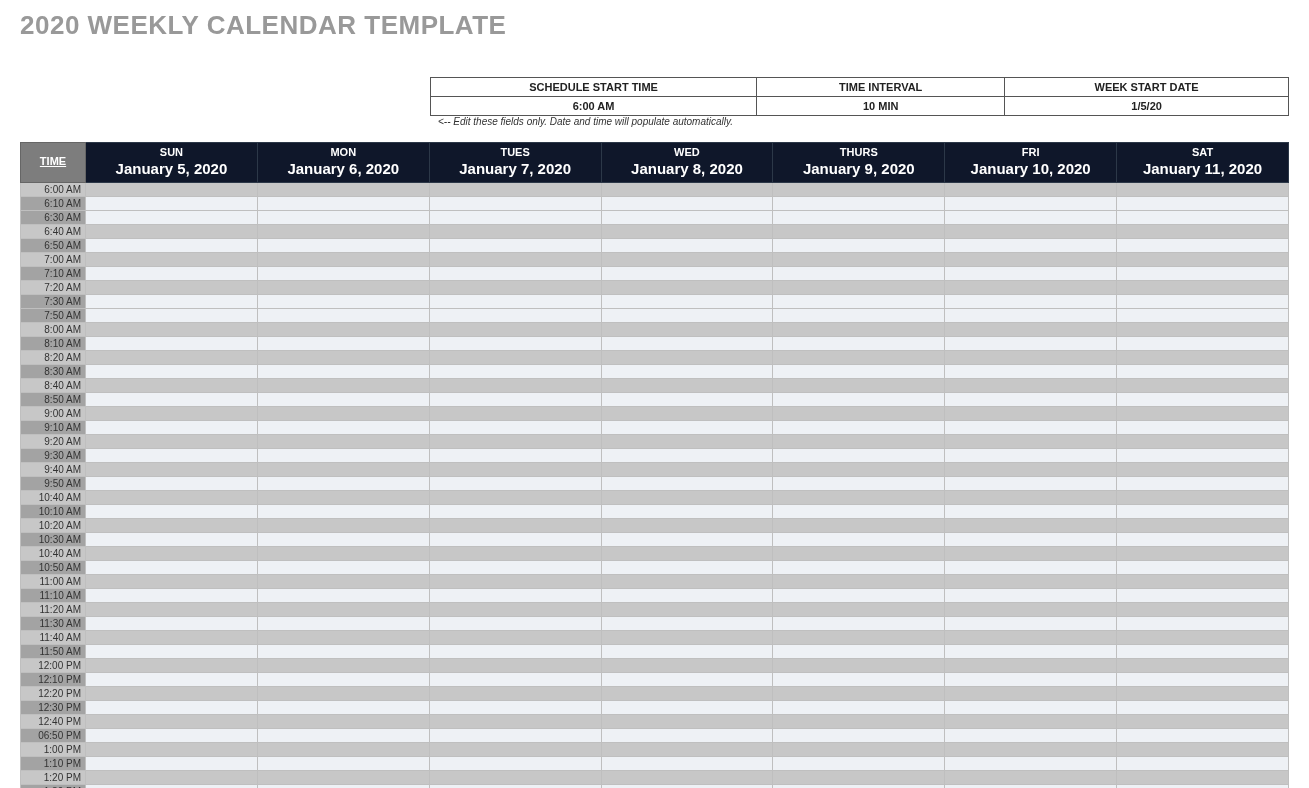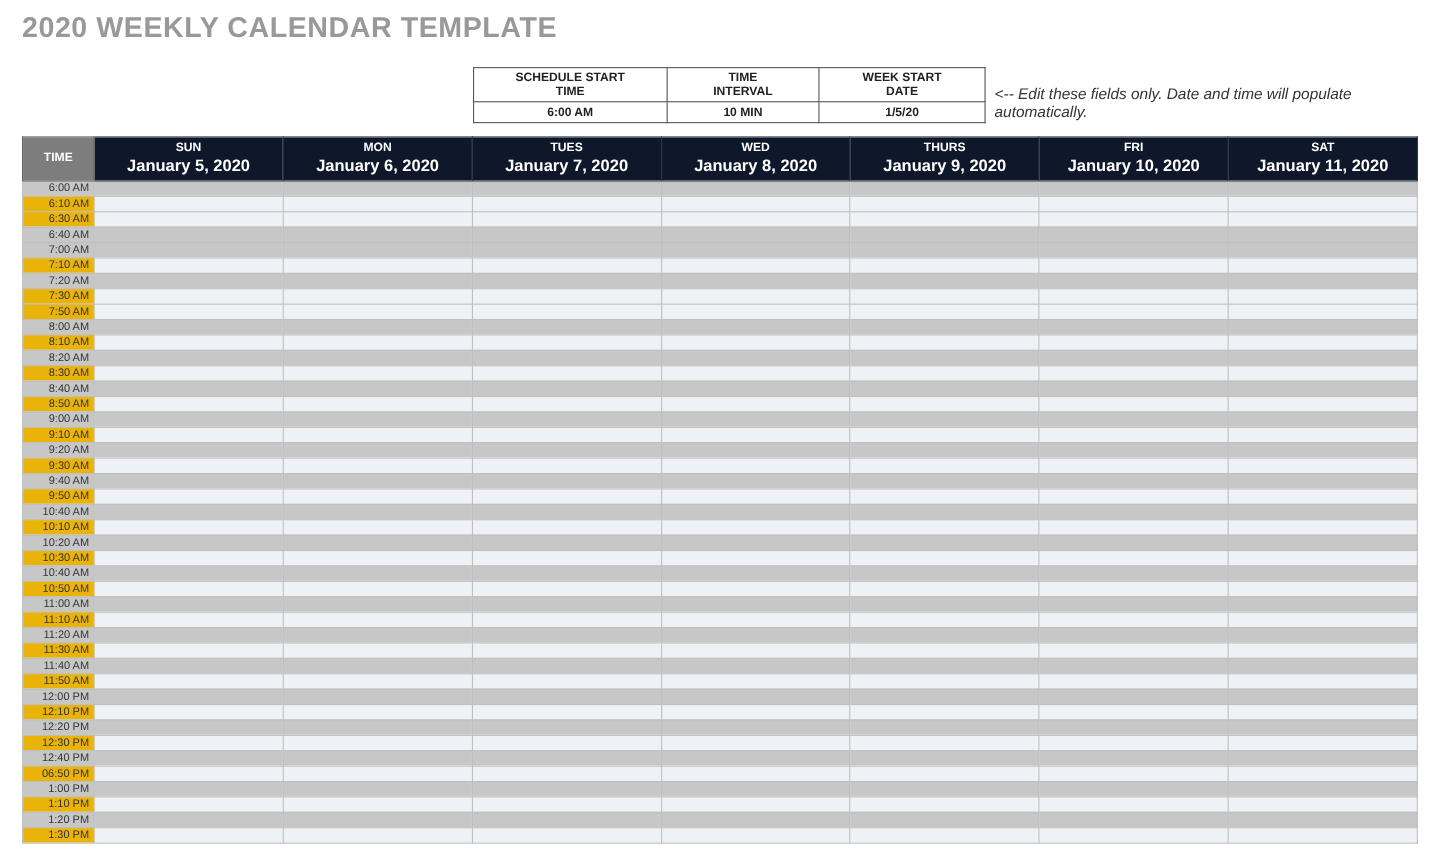--- a/index.html
+++ b/index.html
@@ -8,42 +8,43 @@
     background: #ffffff;
     color: #333;
     padding: 10px 20px;
     width: 1309px;
   }
   .title {
     font-size: 26px;
     font-weight: bold;
     color: #999999;
     letter-spacing: 0.5px;
-    margin-bottom: 20px;
+    margin-bottom: 36px;
   }
   .config-row {
     display: flex;
     align-items: stretch;
     margin-left: 410px;
     margin-bottom: 12px;
+    flex-direction: column;
   }
   .config-table {
     border-collapse: collapse;
   }
   .config-table th, .config-table td {
     border: 1px solid #555;
     padding: 3px 30px;
     text-align: center;
     font-size: 11px;
     font-weight: bold;
     color: #222;
     background: #fff;
   }
   .config-note {
-    font-size: 14px;
+    font-size: 10px;
     font-style: italic;
     color: #333;
     padding-left: 8px;
     display: flex;
     align-items: flex-end;
     padding-bottom: 3px;
   }
   .calendar {
     border-collapse: collapse;
     width: 100%;
@@ -55,40 +56,41 @@
     font-size: 11px;
     font-weight: bold;
     text-align: center;
     padding: 3px 4px;
     border: 1px solid #2c3848;
     line-height: 1.25;
   }
   .calendar thead th.time-hdr {
     background: #7d7d7d;
     border: 1px solid #666;
+    text-decoration: underline;
   }
   .calendar thead th .subdate {
     display: block;
     font-weight: bold;
     font-size: 15px;
   }
   .calendar tbody td {
     border: 1px solid #bfbfbf;
     font-size: 10px;
     padding: 0 4px;
     height: 13px;
     line-height: 13px;
   }
   .time-col {
     width: 65px;
     text-align: right;
     font-weight: normal;
     color: #333;
   }
-  .row-plain .time-col { background: #eab308; }
+  .row-plain .time-col { background: #a3a3a3; }
   .row-plain .day-col  { background: #eef1f5; }
   .row-shade .time-col { background: #c7c7c7; }
   .row-shade .day-col  { background: #c7c7c7; }
   .day-col { }
 </style>
 </head>
 <body>
 
 <div class="title">2020 WEEKLY CALENDAR TEMPLATE</div>
 
@@ -167,20 +169,30 @@
       <tr class="row-shade">
         <td class="time-col">6:40 AM</td>
         <td class="day-col"></td>
         <td class="day-col"></td>
         <td class="day-col"></td>
         <td class="day-col"></td>
         <td class="day-col"></td>
         <td class="day-col"></td>
         <td class="day-col"></td>
       </tr>
+      <tr class="row-plain">
+        <td class="time-col">6:50 AM</td>
+        <td class="day-col"></td>
+        <td class="day-col"></td>
+        <td class="day-col"></td>
+        <td class="day-col"></td>
+        <td class="day-col"></td>
+        <td class="day-col"></td>
+        <td class="day-col"></td>
+      </tr>
       <tr class="row-shade">
         <td class="time-col">7:00 AM</td>
         <td class="day-col"></td>
         <td class="day-col"></td>
         <td class="day-col"></td>
         <td class="day-col"></td>
         <td class="day-col"></td>
         <td class="day-col"></td>
         <td class="day-col"></td>
       </tr>

